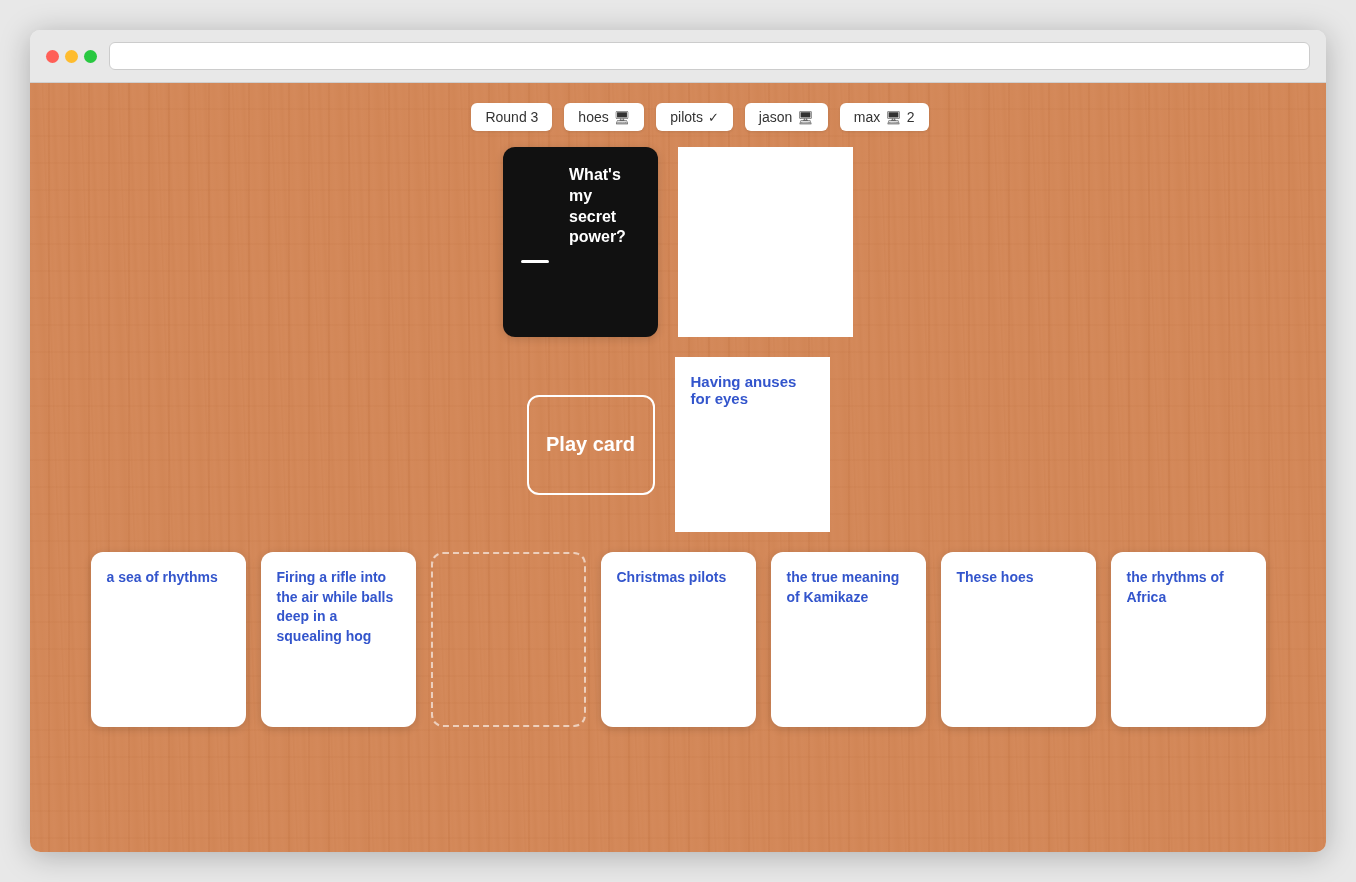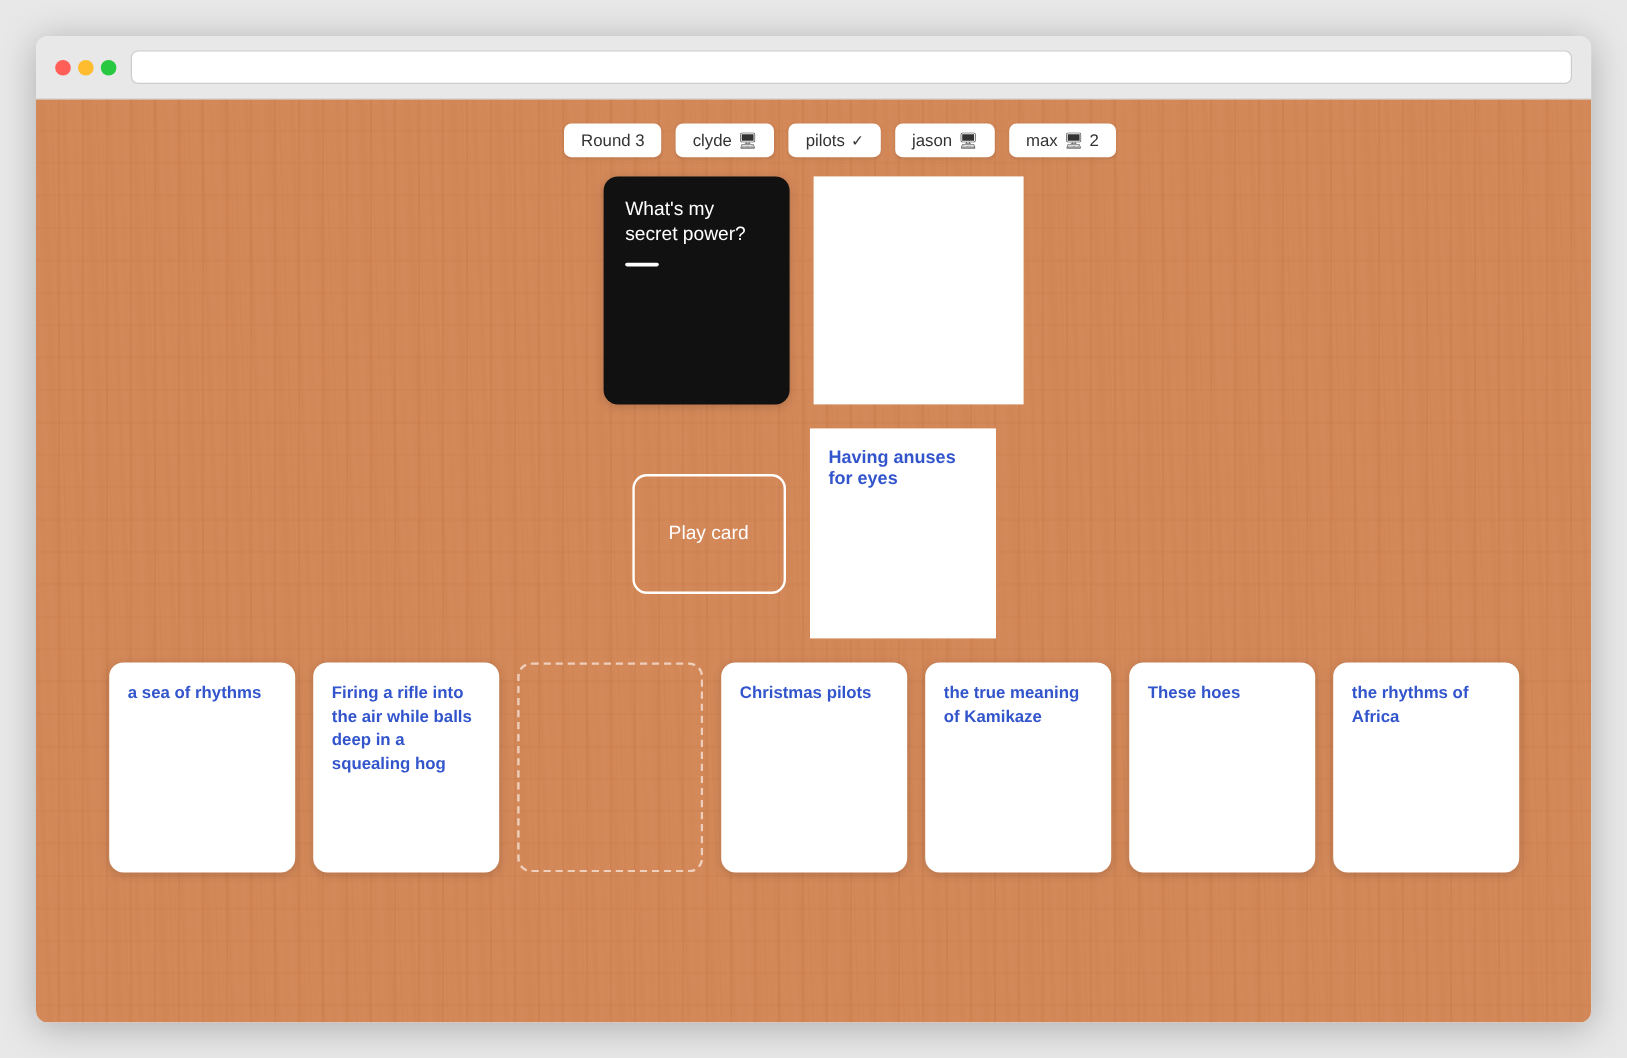--- a/index.html
+++ b/index.html
@@ -152,22 +152,23 @@
       background: #111;
       color: white;
       display: flex;
       flex-direction: column;
       justify-content: flex-start;
       gap: 12px;
     }
 
     .card-black .card-text {
       font-size: 16px;
-      font-weight: 400;
+      font-weight: 700;
       line-height: 1.3;
+      margin-left: 48px;
     }
 
     .card-black .card-dash {
       width: 28px;
       height: 3px;
       background: white;
       border-radius: 2px;
     }
 
     .card-white-large {
@@ -190,22 +191,22 @@
       justify-content: flex-end;
     }
 
     .play-card-btn {
       width: 128px;
       height: 100px;
       background: transparent;
       border: 2.5px solid white;
       border-radius: 12px;
       color: white;
-      font-size: 16px;
-      font-weight: 400;
+      font-size: 20px;
+      font-weight: 700;
       cursor: pointer;
       display: flex;
       align-items: center;
       justify-content: center;
       align-self: center;
     }
 
     
     .middle-row {
       display: flex;
@@ -264,21 +265,21 @@
     <div class="address-bar"></div>
   </div>
 
   <div class="game-area">
 
     <div class="top-bar">
       <div class="player-badge">
         <span>Round 3</span>
       </div>
       <div class="player-badge">
-        <span>clyde</span>
+        <span>hoes</span>
         <span class="icon">🖥</span>
       </div>
       <div class="player-badge">
         <span>pilots</span>
         <span class="icon">✓</span>
       </div>
       <div class="player-badge">
         <span>jason</span>
         <span class="icon">🖥</span>
       </div>

